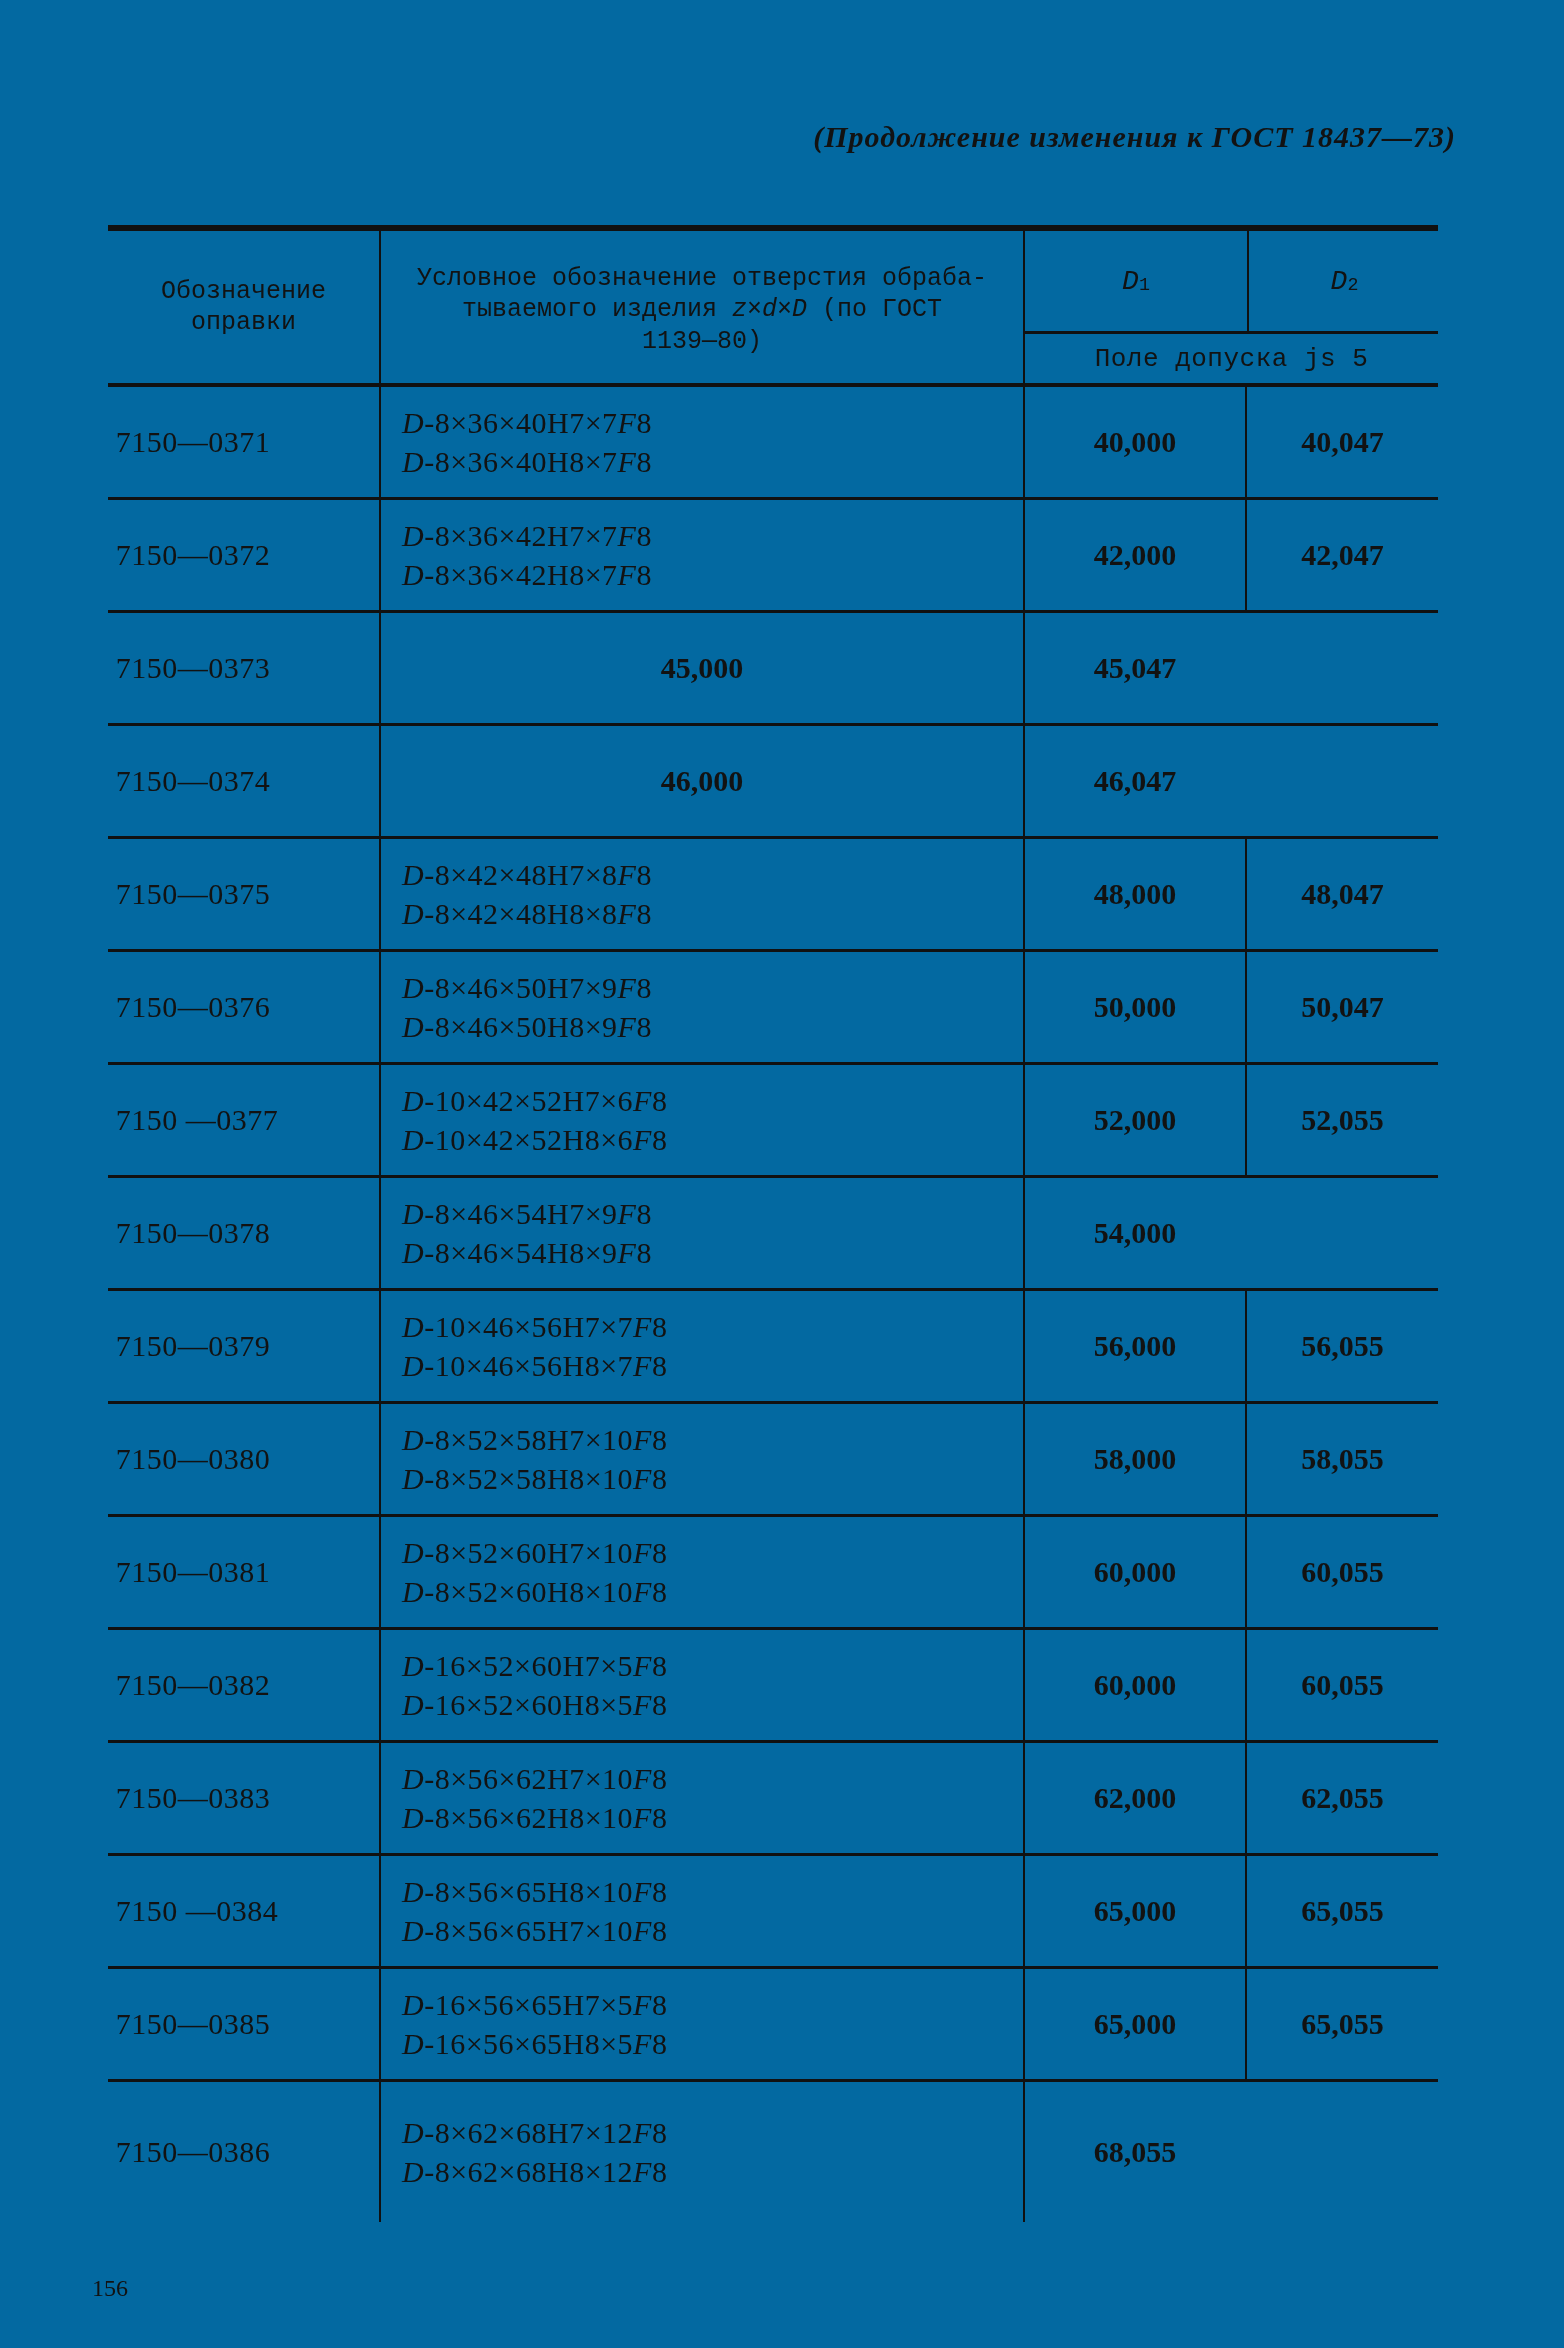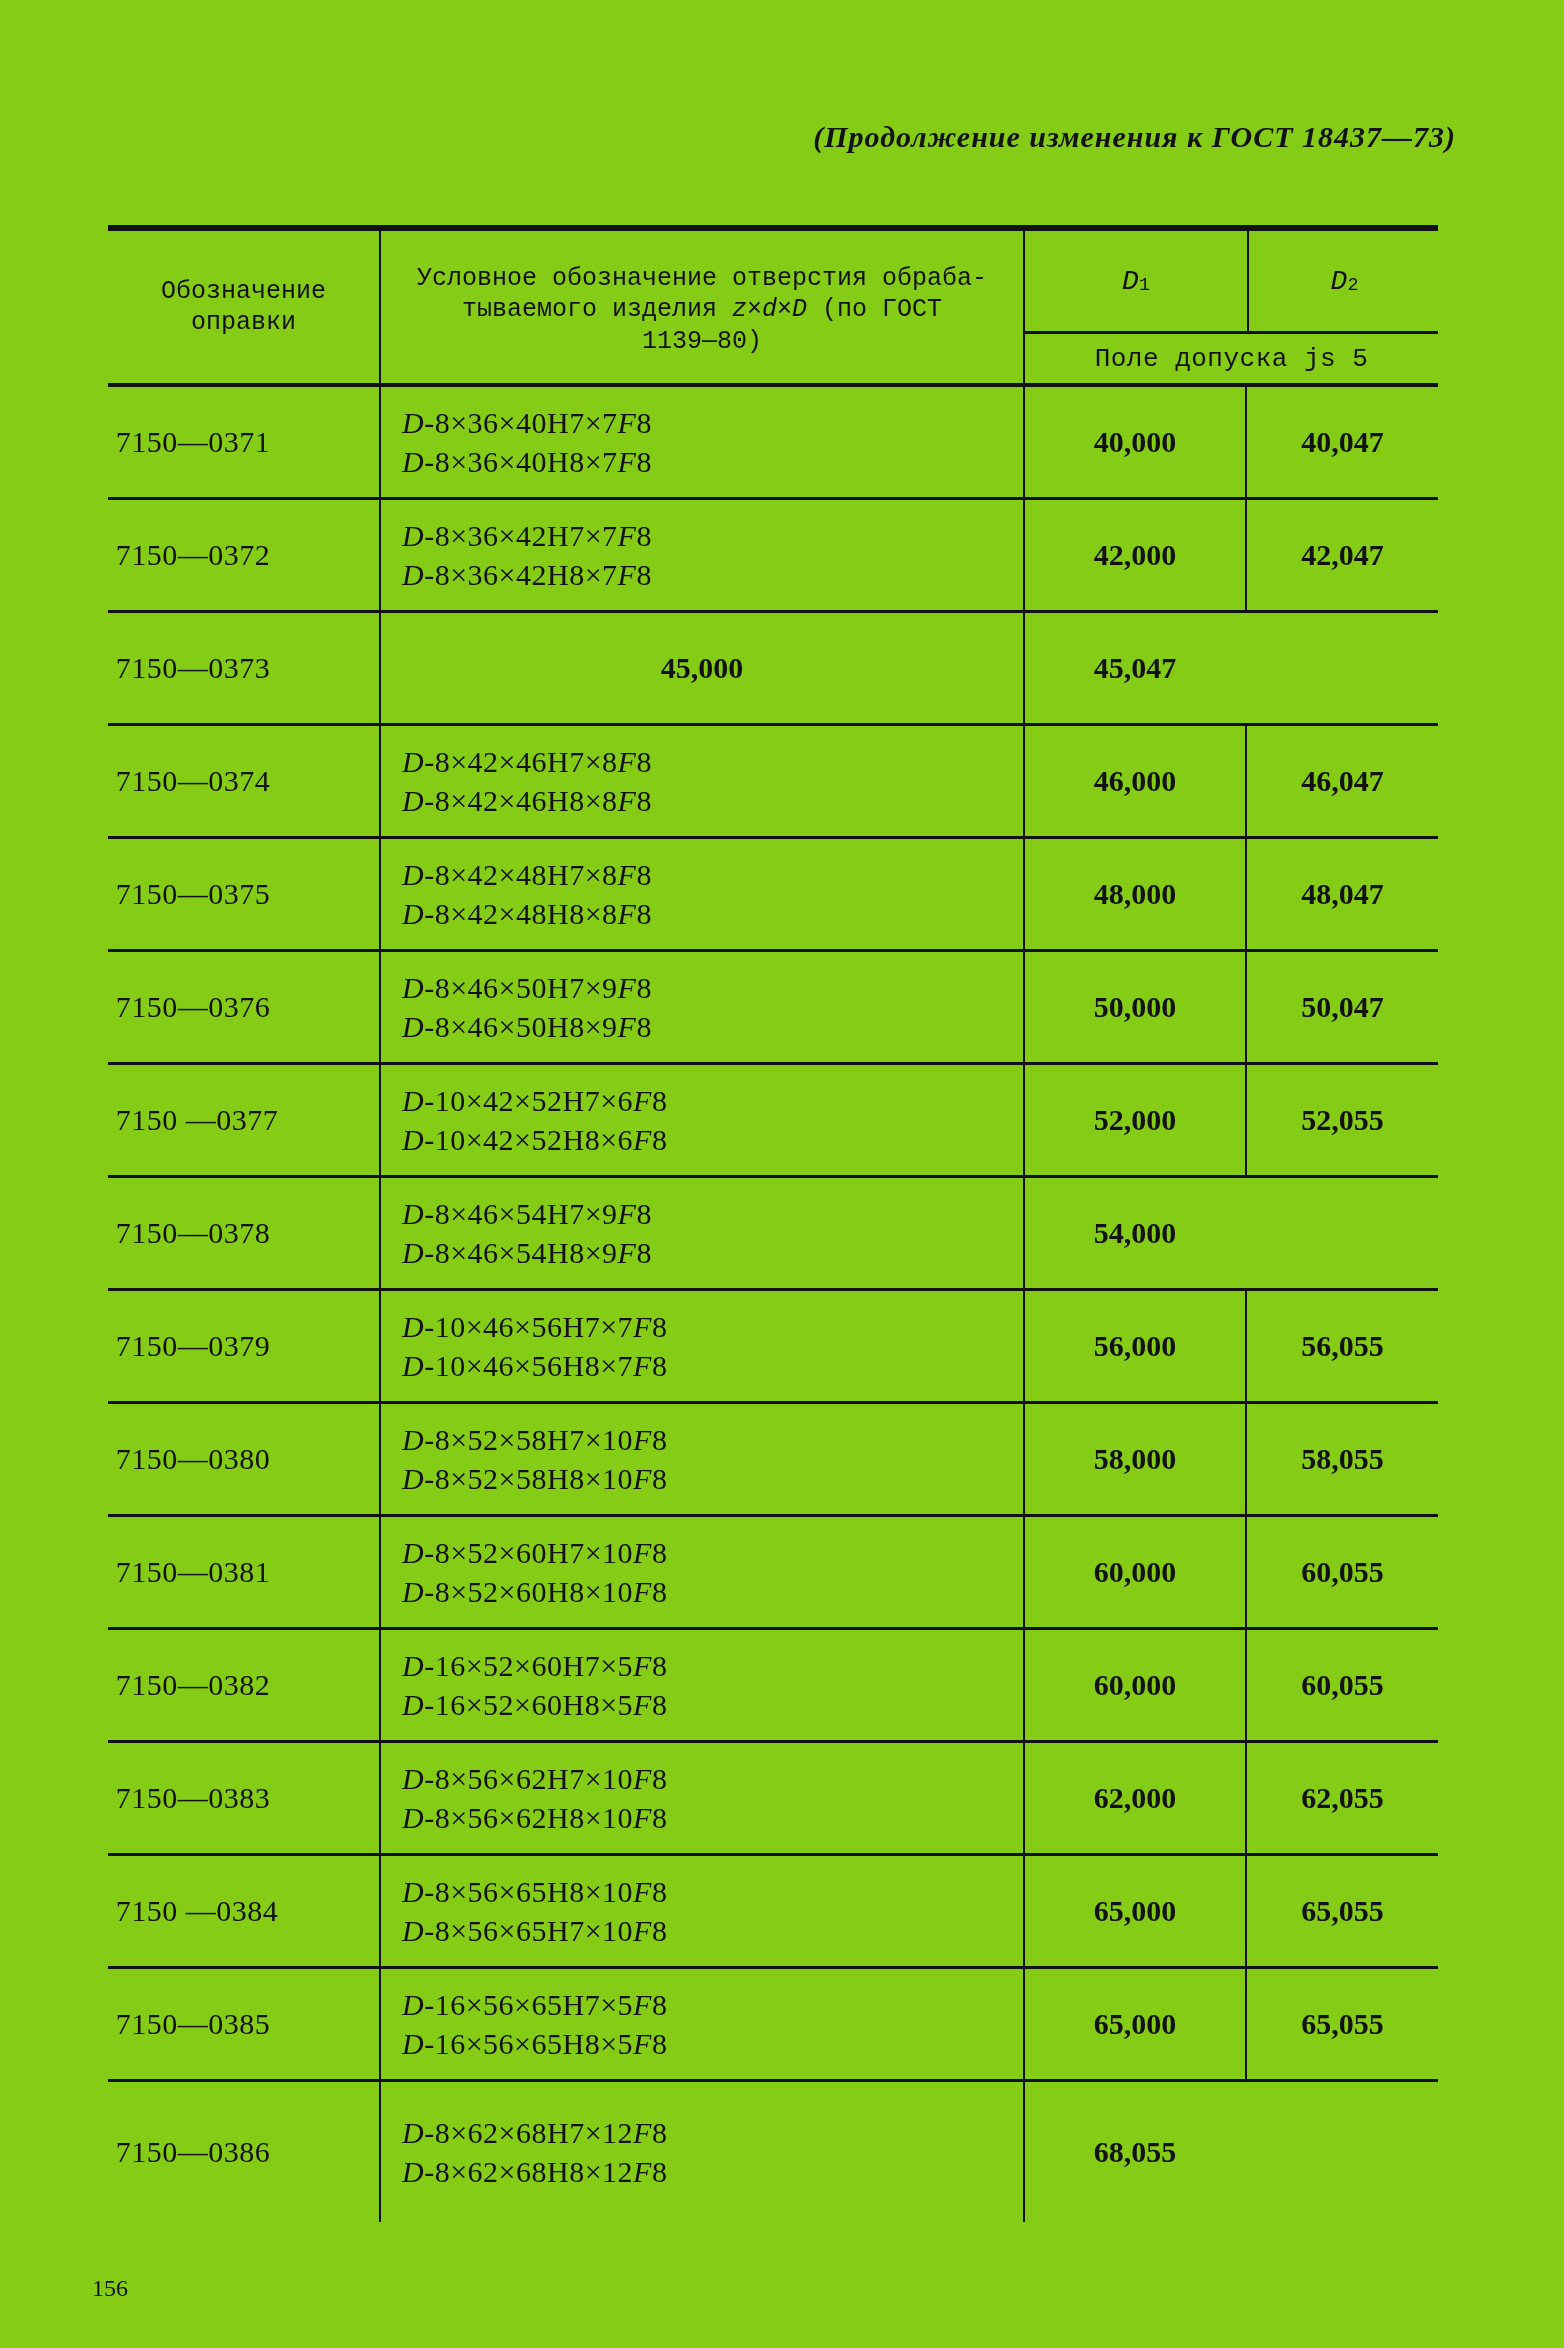--- a/index.html
+++ b/index.html
@@ -2,21 +2,21 @@
 <html><head>
 <meta charset="utf-8">
 <style>
   * { margin: 0; padding: 0; box-sizing: border-box; }
   html, body { background: #e8e6e1; }
   .page {
     position: relative;
     width: 1564px;
     height: 2348px;
     margin: 0 auto;
-    background: #84cc16;
+    background: #0369a1;
     color: #121212;
     font-family: "Liberation Serif", "DejaVu Serif", serif;
     overflow: hidden;
   }
   .header-note {
     margin: 120px 108px 0 0;
     text-align: right;
     font-size: 30px;
     font-weight: bold;
     font-style: italic;
@@ -152,24 +152,20 @@
   </div>
 
   <div class="tr">
     <div class="td td-mark">7150—0373</div>
     <div class="td td-d1">45,000</div>
     <div class="td td-d2">45,047</div>
   </div>
 
   <div class="tr">
     <div class="td td-mark">7150—0374</div>
-    <div class="td td-designation">
-      <div class="spec"><i>D</i>-8×42×46H7×8<i>F</i>8</div>
-      <div class="spec"><i>D</i>-8×42×46H8×8<i>F</i>8</div>
-    </div>
     <div class="td td-d1">46,000</div>
     <div class="td td-d2">46,047</div>
   </div>
 
   <div class="tr">
     <div class="td td-mark">7150—0375</div>
     <div class="td td-designation">
       <div class="spec"><i>D</i>-8×42×48H7×8<i>F</i>8</div>
       <div class="spec"><i>D</i>-8×42×48H8×8<i>F</i>8</div>
     </div>

